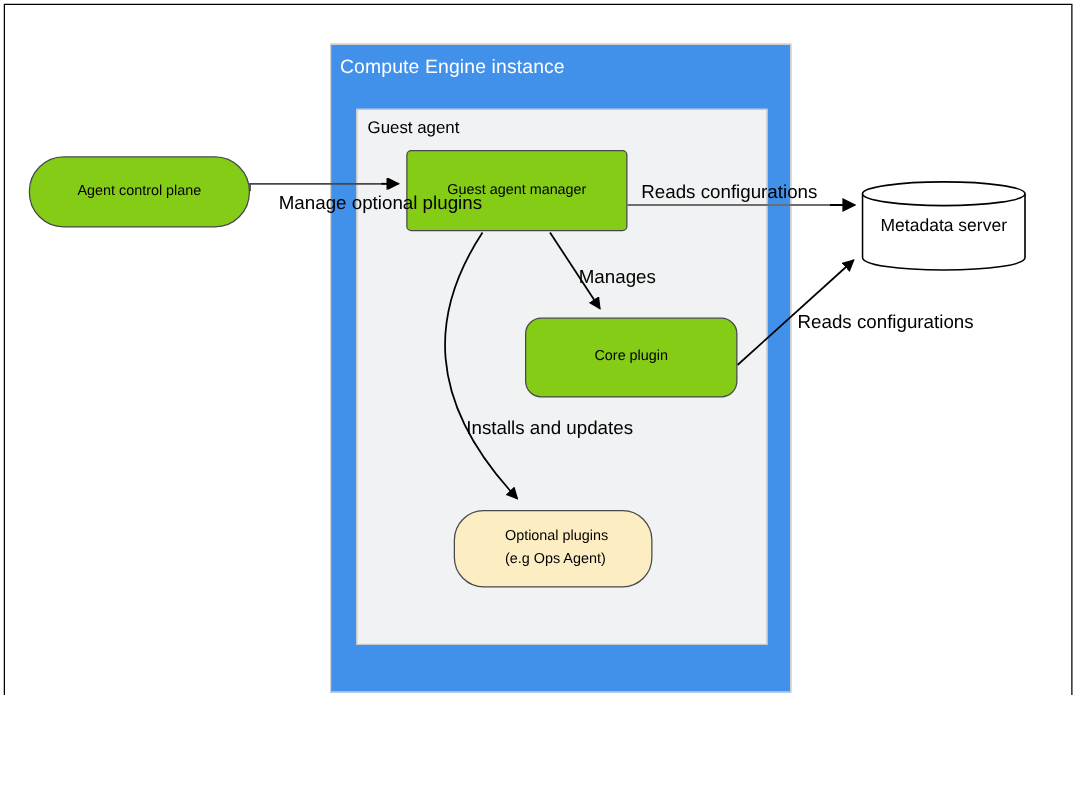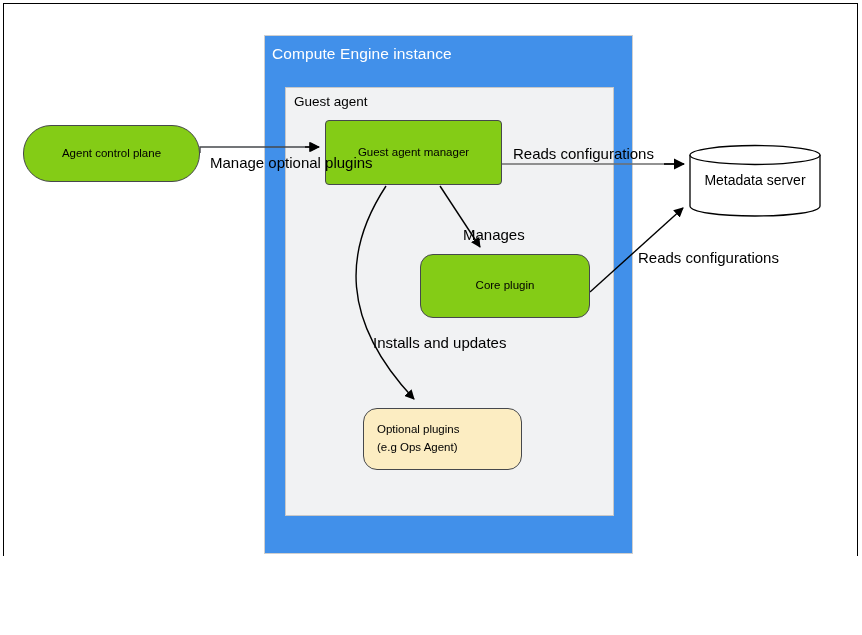--- a/index.html
+++ b/index.html
@@ -110,23 +110,23 @@
     top: 254px;
     width: 170px;
     height: 64px;
     border-radius: 13px;
   }
   #node-optional-plugins {
     left: 363px;
     top: 408px;
     width: 159px;
     height: 62px;
-    border-radius: 14px;
+    border-radius: 24px;
     justify-content: flex-start;
-    padding-left: 13px;
+    padding-left: 40px;
     text-align: left;
   }
   .node-lines {
     display: block;
   }
   
   #node-metadata-server {
     position: absolute;
     left: 689px;
     top: 144px;
@@ -142,23 +142,23 @@
     font-size: 14px;
     color: #000000;
   }
   
   .edge-label {
     position: absolute;
     font-size: 15px;
     color: #000000;
     white-space: nowrap;
   }
-  #label-manage-optional-plugins { left: 195px; top: 154px; padding-left: 15px; }
+  #label-manage-optional-plugins { left: 208px; top: 154px; padding-left: 15px; }
   #label-reads-configurations-top { left: 513px; top: 145px; }
-  #label-manages { left: 463px; top: 226px; }
+  #label-manages { left: 463px; top: 213px; }
   #label-installs-and-updates { left: 373px; top: 334px; }
   #label-reads-configurations-bottom { left: 638px; top: 249px; }
 </style>
 </head>
 <body>
 
 <div id="canvas">
 
   <div id="frame-border"></div>
 

